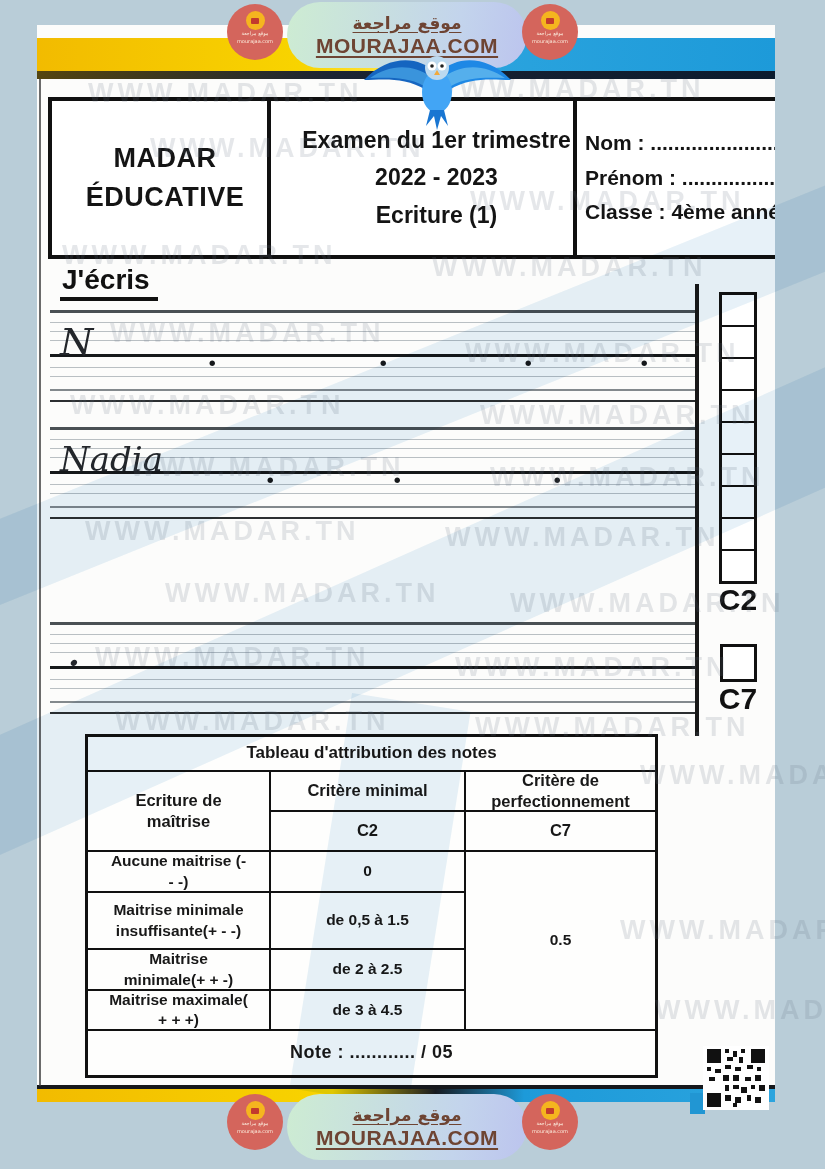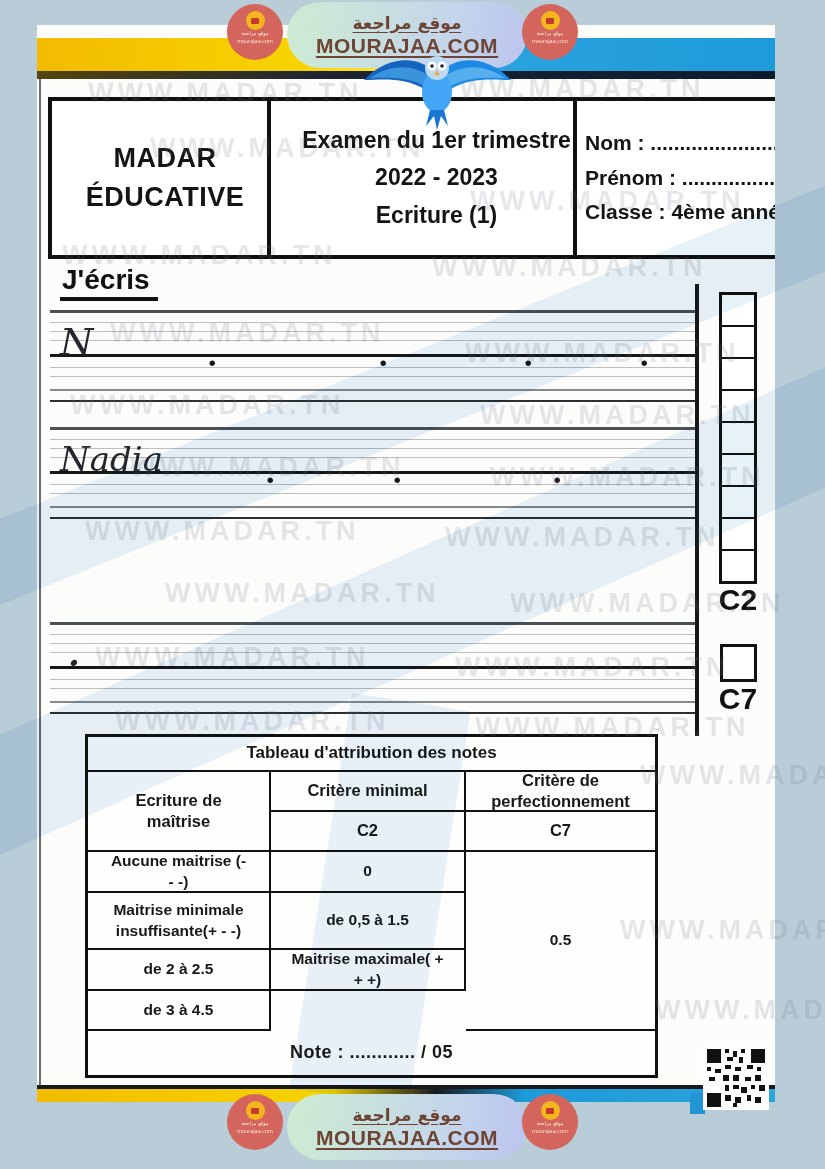--- a/index.html
+++ b/index.html
@@ -238,20 +238,21 @@
     <div class="tc bR bB fs16">C2</div>
     <div class="tc bB fs16">C7</div>
 
     <div class="tc bR bB">Aucune maitrise (- - -)</div>
     <div class="tc bR bB">0</div>
     <div class="tc t-merge bB">0.5</div>
 
     <div class="tc bR bB">Maitrise minimale insuffisante(+ - -)</div>
     <div class="tc bR bB">de 0,5 à 1.5</div>
 
+    <div class="tc bR bB">Maitrise minimale(+ + -)</div>
     <div class="tc bR bB">de 2 à 2.5</div>
 
     <div class="tc bR bB">Maitrise maximale( + + +)</div>
     <div class="tc bR bB">de 3 à 4.5</div>
 
     <div class="tc t-note">Note : ............ / 05</div>
   </div>
 
   <div class="bluechip"></div>
   <div class="qr">

